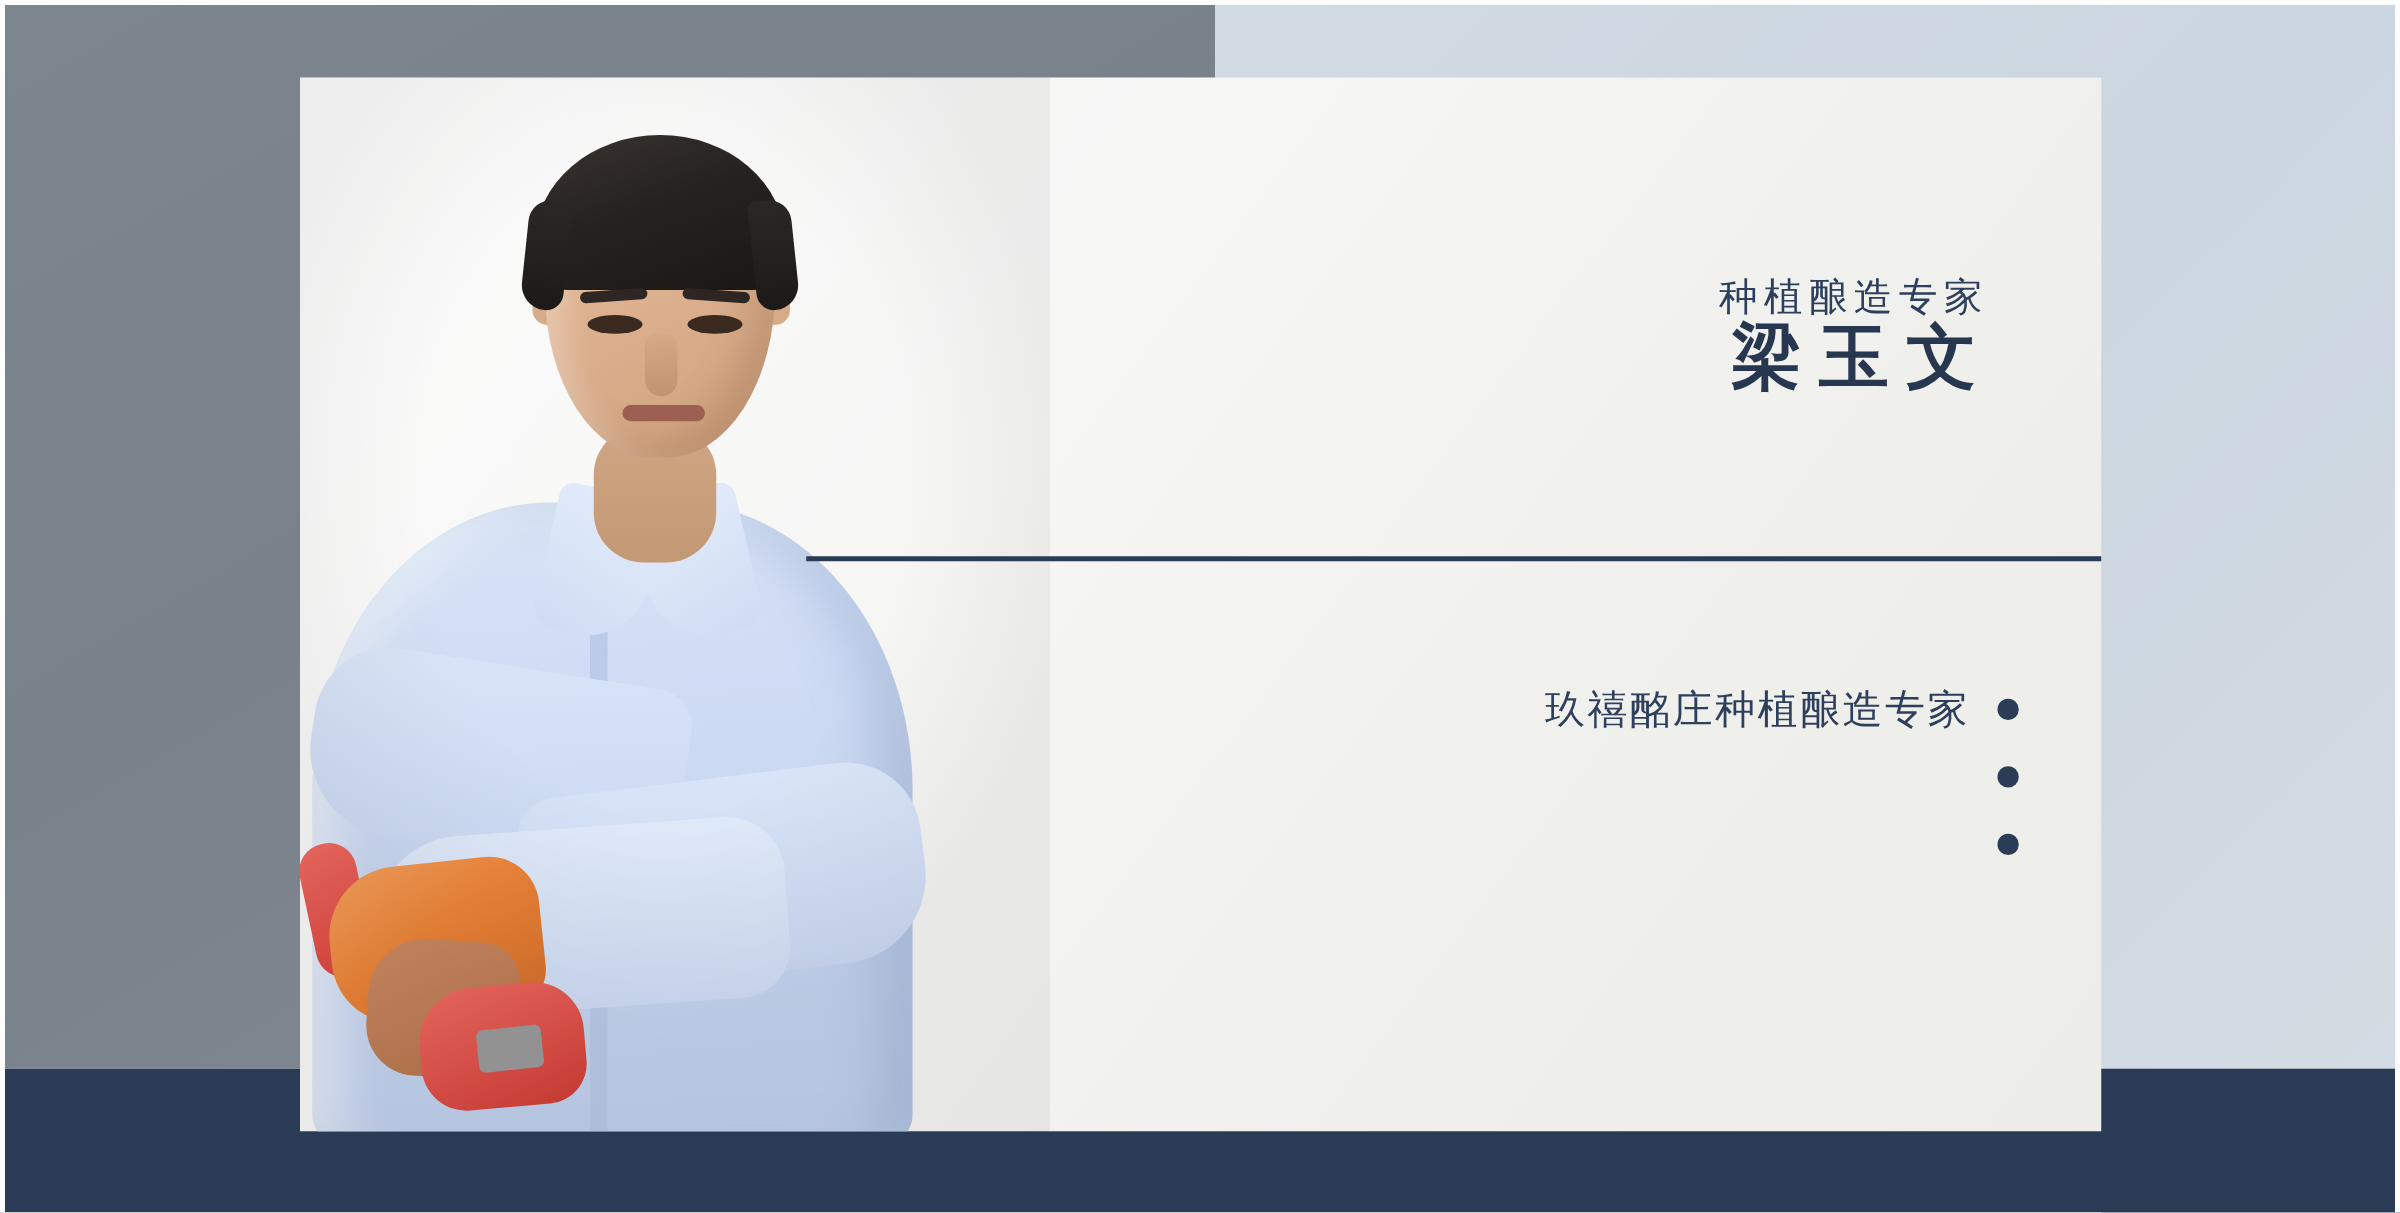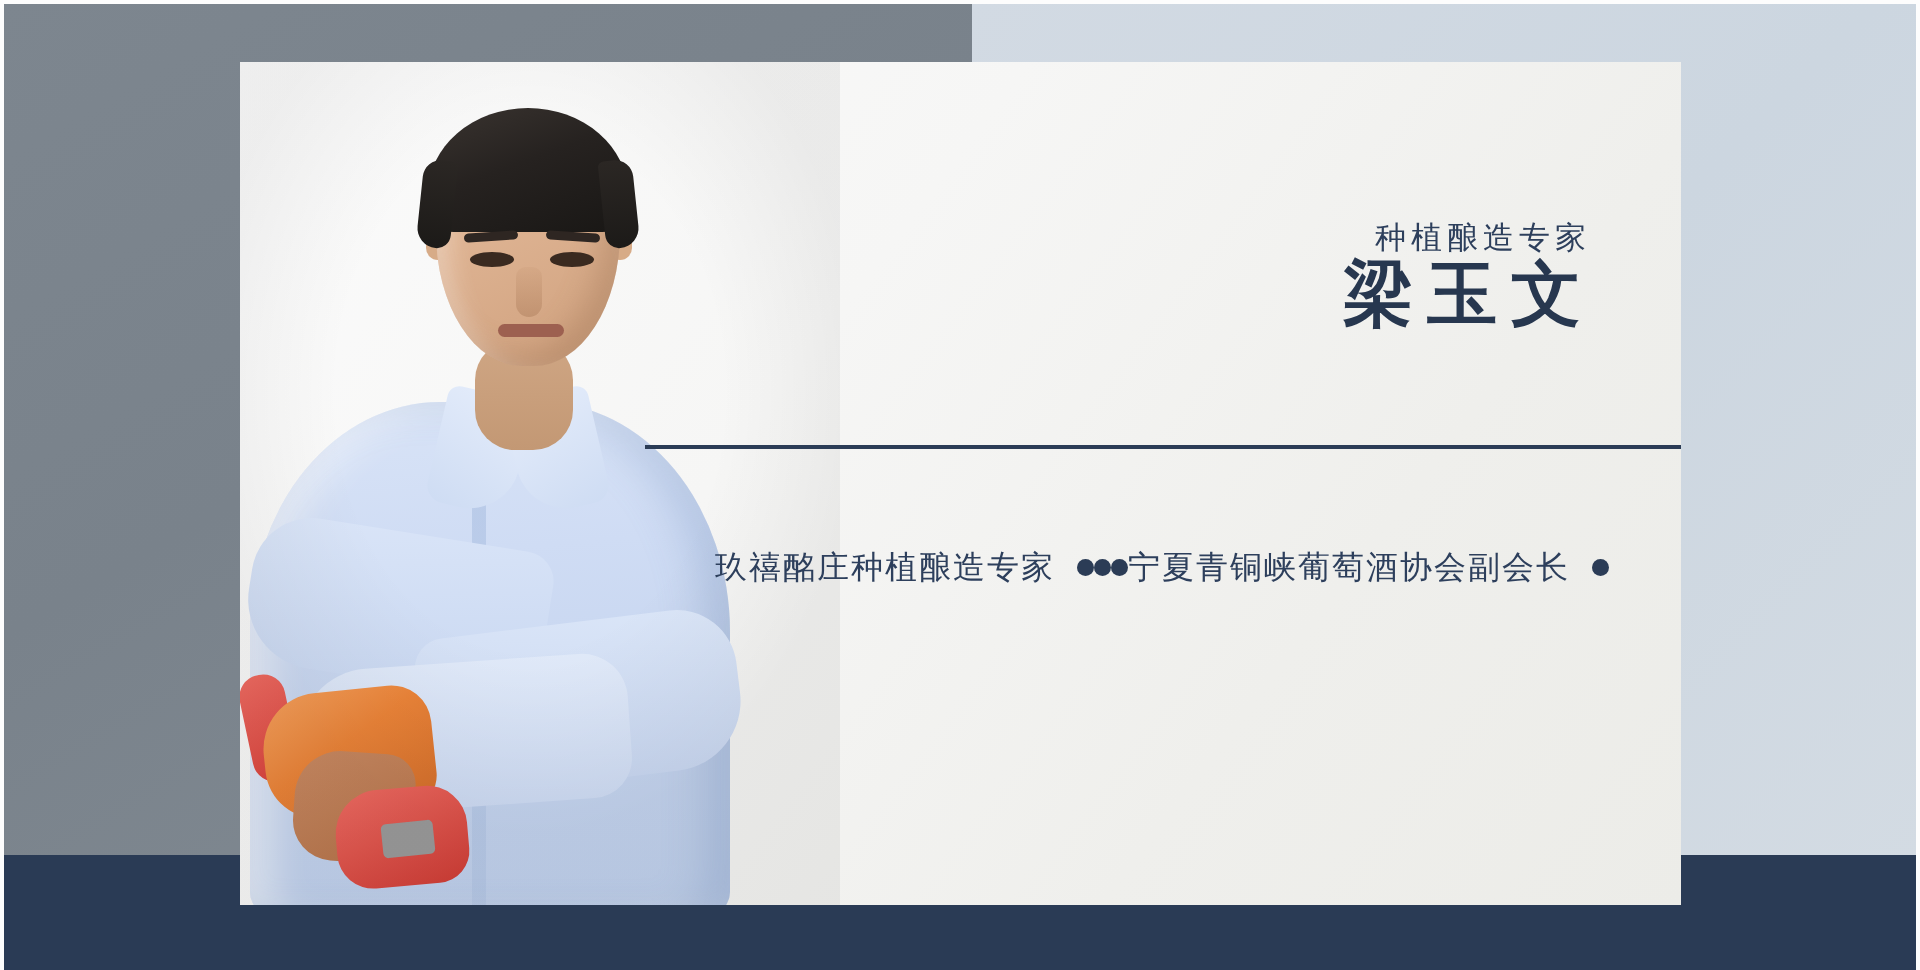--- a/index.html
+++ b/index.html
@@ -165,32 +165,32 @@
 
   
   .subtitle {
     position:absolute; right:90px; top:155px;
     font-size:31px; letter-spacing:5px; color:#2d3f5c; font-weight:400;
     text-align:right; white-space:nowrap;
   }
   .name {
     position:absolute; right:86px; top:196px;
     font-family:"Liberation Serif","DejaVu Serif",serif;
-    font-size:70px; font-weight:700; letter-spacing:14px;
+    font-size:56px; font-weight:700; letter-spacing:14px;
     color:#27374f; line-height:1.05; text-align:right; white-space:nowrap;
   }
 
   .divider {
     position:absolute; left:405px; top:383px; width:1063px; height:4px;
     background:#2b3c56;
   }
 
   .creds {
     position:absolute; right:66px; top:478px; width:900px;
-    display:flex; flex-direction:row; gap:0px;
+    display:flex; flex-direction:column; gap:0px;
   }
   .cred-row {
     display:flex; align-items:center; justify-content:flex-end;
     height:54px; gap:22px;
   }
   .cred-text {
     font-size:32px; color:#2d3f5c; letter-spacing:2px; white-space:nowrap;
     line-height:1;
   }
   .cred-dot {
@@ -254,19 +254,15 @@
 
     <div class="cred-row">
       <span class="cred-dot"></span>
     </div>
 
 
     <div class="cred-row">
       <span class="cred-dot"></span>
     </div>
 
-    <div class="cred-row">
-      <span class="cred-text">宁夏青铜峡葡萄酒协会副会长</span>
-      <span class="cred-dot"></span>
-    </div>
 
   </div>
 </div>
 
 </body></html>

